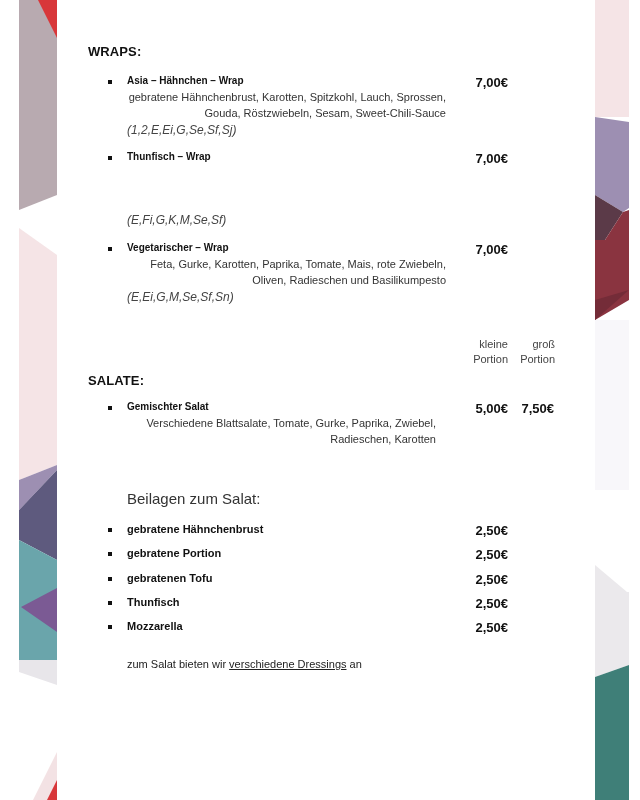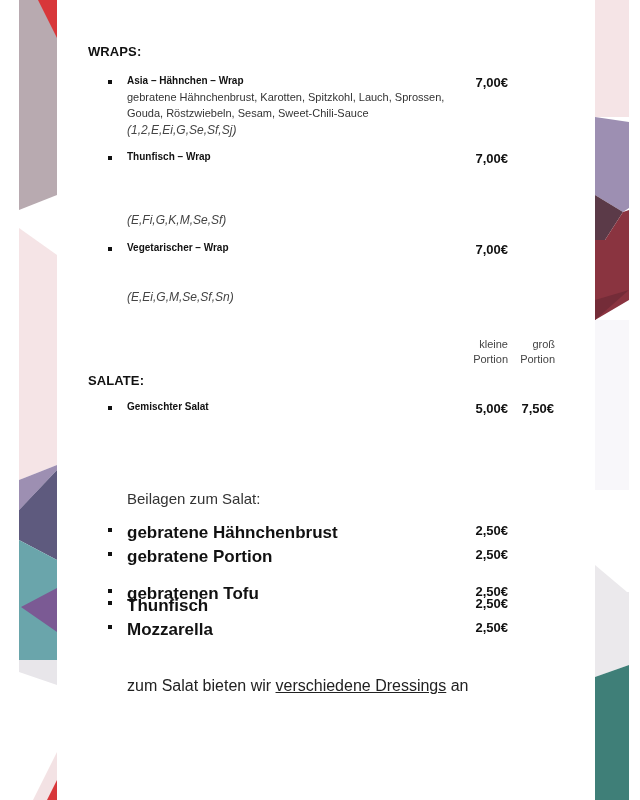--- a/index.html
+++ b/index.html
@@ -27,23 +27,23 @@
     .bullet {
       position: absolute; left: 0; top: 5px;
       width: 4px; height: 4px; background: #111;
     }
     .item-name {
       position: absolute; left: 19px; top: 0;
       font-family: "Liberation Sans", sans-serif;
       font-weight: bold; font-size: 10px; color: #111; white-space: nowrap;
     }
     .item-desc {
-      position: absolute; left: 19px; top: 15px; width: 330px;
+      position: absolute; left: 8px; top: 15px; width: 330px;
       font-family: "Liberation Sans", sans-serif;
-      font-size: 11px; line-height: 15.5px; color: #333;
+      font-size: 11px; line-height: 15.5px; color: #333; text-align: right;
     }
     .item-allergens {
       position: absolute; left: 19px;
       font-family: "Liberation Sans", sans-serif;
       font-style: italic; font-size: 12px; color: #444; white-space: nowrap;
     }
     .price {
       position: absolute; top: 0; width: 60px; text-align: right;
       font-family: "Liberation Sans", sans-serif;
       font-weight: bold; font-size: 13px; color: #111;
@@ -57,26 +57,26 @@
       font-size: 11px; line-height: 15px; color: #444;
     }
 
     .sub-heading {
       position: absolute; left: 127px; top: 490px;
       font-family: "Liberation Sans", sans-serif;
       font-size: 15px; color: #333;
     }
 
     .addon { position: absolute; left: 108px; width: 460px; height: 16px; }
-    .addon .item-name { font-size: 17px; }
+    .addon .item-name { font-size: 11px; }
 
     .footer-note {
-      position: absolute; left: 127px; top: 677px;
+      position: absolute; left: 127px; top: 658px;
       font-family: "Liberation Sans", sans-serif;
-      font-size: 16px; color: #222; white-space: nowrap;
+      font-size: 11px; color: #222; white-space: nowrap;
     }
     .footer-note .underlined { text-decoration: underline; }
   </style>
 </head>
 <body>
 
 <div class="deco deco-left">
   <svg width="38" height="800" viewBox="0 0 38 800">
     <rect x="0" y="0" width="38" height="210" fill="#b8aab0"></rect>
     <polygon points="19,0 38,0 38,38" fill="#d8373a"></polygon>
@@ -121,55 +121,57 @@
   <div class="item" style="top:151px; height:75px;">
     <span class="bullet"></span>
     <span class="item-name">Thunfisch – Wrap</span>
     <span class="item-allergens" style="top:62px;">(E,Fi,G,K,M,Se,Sf)</span>
     <span class="price price-small">7,00€</span>
   </div>
 
   <div class="item" style="top:242px; height:60px;">
     <span class="bullet"></span>
     <span class="item-name">Vegetarischer – Wrap</span>
+    <div class="item-desc">Feta, Gurke, Karotten, Paprika, Tomate, Mais,  rote Zwiebeln, Oliven, Radieschen und Basilikumpesto</div>
     <span class="item-allergens" style="top:48px;">(E,Ei,G,M,Se,Sf,Sn)</span>
     <span class="price price-small">7,00€</span>
   </div>
 
   <div class="portion-head" style="left:458px;">
     <div>kleine</div>
     <div>Portion</div>
   </div>
   <div class="portion-head" style="left:505px;">
     <div>groß</div>
     <div>Portion</div>
   </div>
 
   <div class="section-title" style="top:373px;">SALATE:</div>
 
   <div class="item" style="top:401px; height:48px;">
     <span class="bullet"></span>
     <span class="item-name">Gemischter Salat</span>
+    <div class="item-desc" style="width:320px;">Verschiedene Blattsalate, Tomate, Gurke, Paprika, Zwiebel, Radieschen, Karotten</div>
     <span class="price price-small">5,00€</span>
     <span class="price price-large">7,50€</span>
   </div>
 
   <div class="sub-heading">Beilagen zum Salat:</div>
 
   <div class="addon" style="top:523px;">
     <span class="bullet"></span>
     <span class="item-name">gebratene Hähnchenbrust</span>
     <span class="price price-small">2,50€</span>
   </div>
   <div class="addon" style="top:547px;">
     <span class="bullet"></span>
     <span class="item-name">gebratene Portion</span>
     <span class="price price-small">2,50€</span>
   </div>
-  <div class="addon" style="top:572px;margin-top:12px;">
+  <div class="addon" style="top:572px;">
     <span class="bullet"></span>
     <span class="item-name">gebratenen Tofu</span>
     <span class="price price-small">2,50€</span>
   </div>
   <div class="addon" style="top:596px;">
     <span class="bullet"></span>
     <span class="item-name">Thunfisch</span>
     <span class="price price-small">2,50€</span>
   </div>
   <div class="addon" style="top:620px;">

